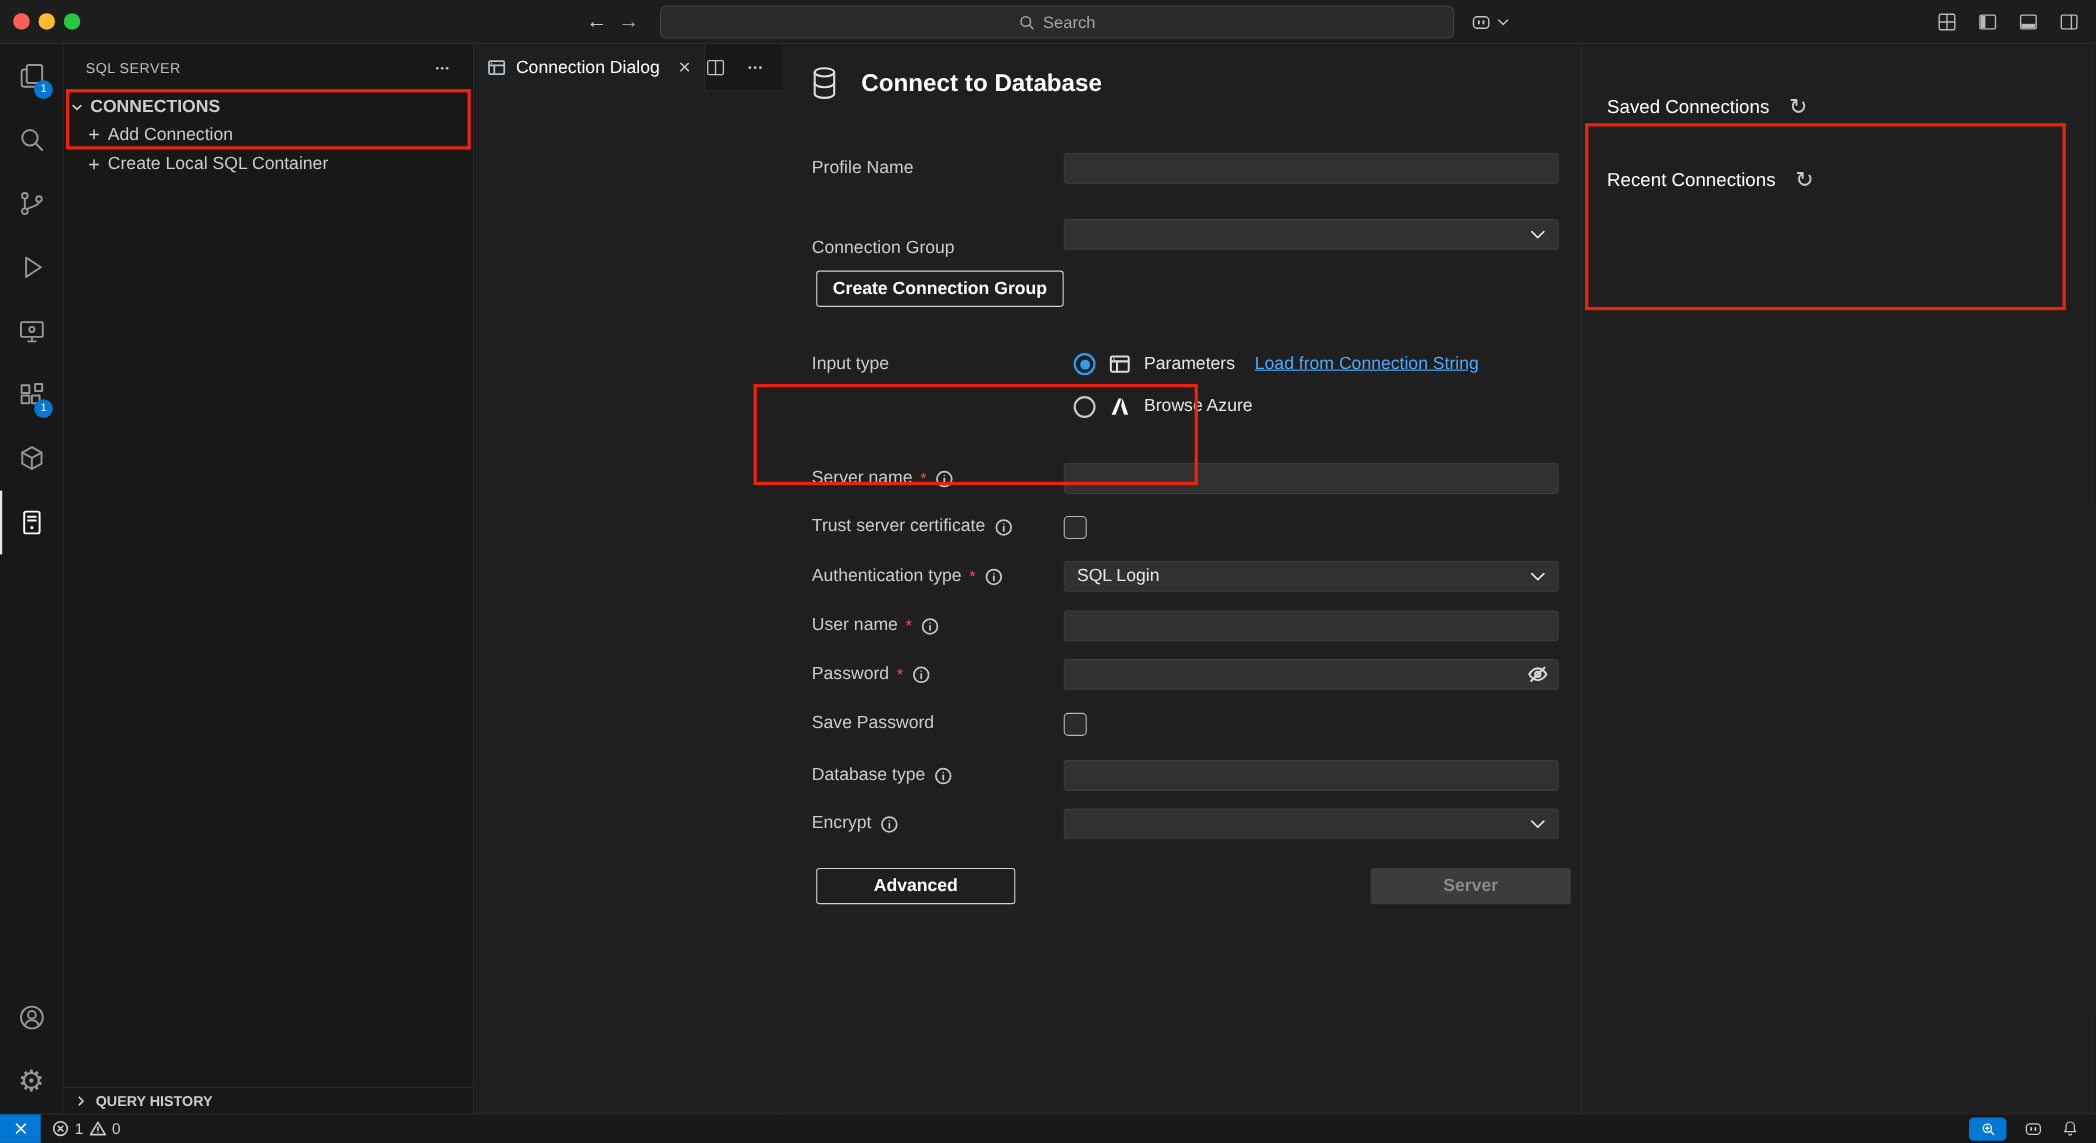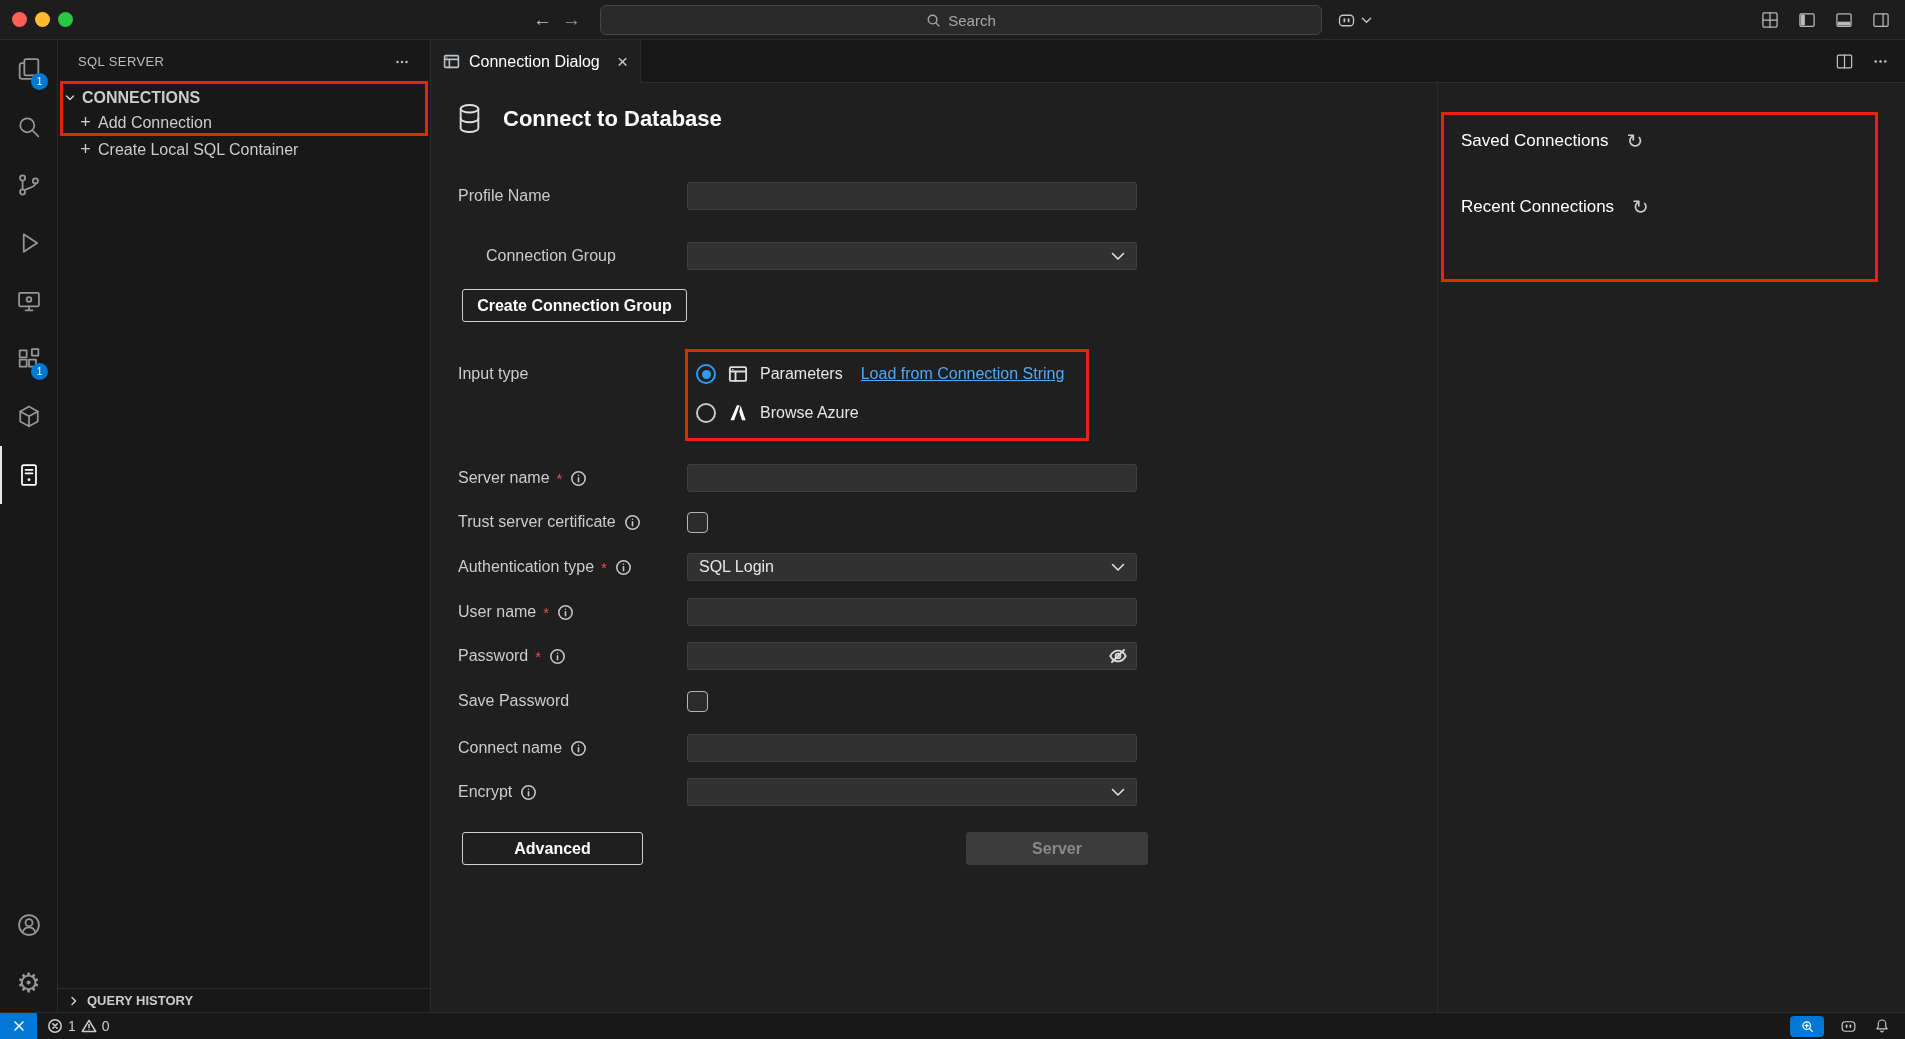--- a/index.html
+++ b/index.html
@@ -48,21 +48,21 @@
                 padding-left:6px; font-size:16px; font-weight:700; color:#cccccc; }
   .sb-section.connections { top:46px; }
   .sb-item { position:absolute; left:0; right:0; height:27px; display:flex; align-items:center; gap:5px;
              padding-left:20px; font-size:16px; color:#cccccc; }
   .sb-item .plus { font-size:18px; color:#cfcfcf; width:15px; text-align:center; }
   .sb-queryhistory { position:absolute; left:0; right:0; bottom:0; height:24px; border-top:1px solid #2b2b2b;
                      display:flex; align-items:center; gap:7px; padding-left:10px;
                      font-size:13px; font-weight:700; color:#cccccc; background:#181818; }
 
   
-  .editor { flex:1 1 auto; display:flex; flex-direction:column; min-width:0; }
+  .editor { flex:1 1 auto; display:flex; flex-direction:row; min-width:0; }
   .tabbar { height:43px; background:#181818; position:relative; display:flex; }
   .tabbar::after { content:''; position:absolute; left:0; right:0; bottom:0; height:1px; background:#2b2b2b; }
   .tab { position:relative; z-index:1; width:210px; height:43px; background:#1f1f1f; border-right:1px solid #2b2b2b;
          display:flex; align-items:center; gap:9px; padding:0 12px; color:#ffffff; font-size:16px; }
   .tab-close { margin-left:auto; font-size:19px; color:#c9c9c9; line-height:1; }
   .tab-actions { margin-left:auto; display:flex; align-items:center; gap:18px; padding-right:16px; color:#c5c5c5; }
 
   .editor-body { flex:1 1 auto; display:flex; min-height:0; background:#1f1f1f; }
   .dialog-main { position:relative; flex:1 1 auto; }
   .right-panel { position:relative; flex:0 0 468px; border-left:1px solid #2b2b2b; }
@@ -355,21 +355,21 @@
                 </svg>
             </span>
             <h1>Connect to Database</h1>
           </div>
 
           <div class="flabel" style="top:99px;">
             <span>Profile Name</span>
           </div>
           <input class="fcontrol" style="top: 99px;">
 
-          <div class="flabel" style="top:159px;margin-left:28px;">
+          <div class="flabel" style="top:172px;">
             <span>Connection Group</span>
           </div>
           <div class="fcontrol fselect" style="top:159px;">
             <span></span>
             <span>
               <svg class="st" width="14" height="9" viewBox="0 0 14 9">
                   <polyline points="1.5,1.5 7,7 12.5,1.5"></polyline>
                 </svg>
             </span>
           </div>
@@ -481,21 +481,21 @@
                 </svg>
             </span>
           </div>
 
           <div class="flabel" style="top:604px;">
             <span>Save Password</span>
           </div>
           <div class="fcheckbox" style="top:608px;"></div>
 
           <div class="flabel" style="top:651px;">
-            <span>Connect name</span>
+            <span>Database type</span>
             <span class="info-icon">
               <svg class="st" width="17" height="17" viewBox="0 0 16 16">
                   <circle cx="8" cy="8" r="6.3"></circle>
                   <path d="M8 7.4V11"></path>
                   <circle cx="8" cy="5" r="0.7" fill="currentColor" stroke="none"></circle>
                 </svg>
             </span>
           </div>
           <input class="fcontrol" style="top: 651px;">
 

